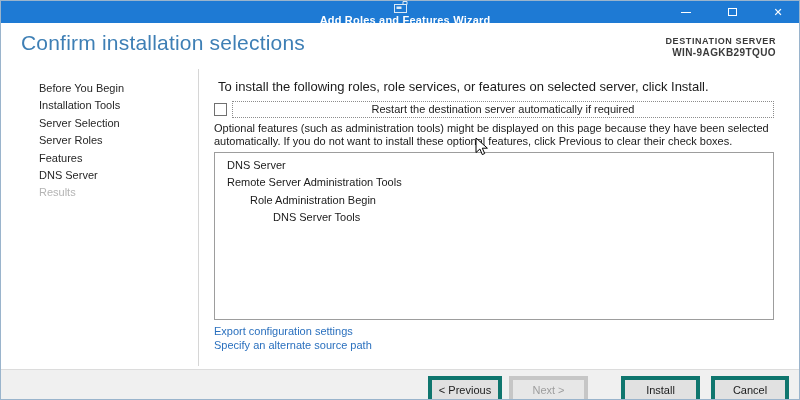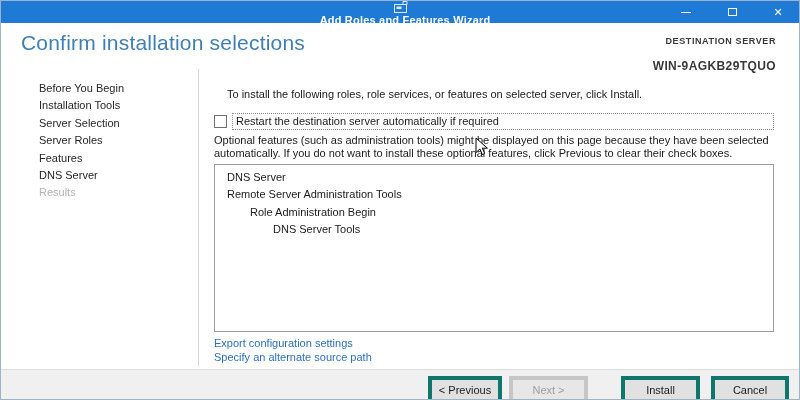--- a/index.html
+++ b/index.html
@@ -23,39 +23,39 @@
   .max-glyph { width:9px; height:8px; border:1px solid #ffffff; display:block; }
   .close-glyph { font-size:11px; line-height:11px; }
 
   
   .page-title {
     position:absolute; left:20px; top:30px; margin:0;
     font-size:21px; font-weight:300; color:#3e7fb5; letter-spacing:.2px;
   }
   .dest { position:absolute; right:23px; top:35px; text-align:right; color:#3a3a3a; }
   .dest-label { font-size:9px; font-weight:bold; letter-spacing:.6px; }
-  .dest-name  { font-size:12px; font-weight:bold; letter-spacing:.4px; margin-top:13px; }
+  .dest-name  { font-size:10px; font-weight:bold; letter-spacing:.4px; margin-top:1px; }
 
   
   .sidebar { position:absolute; left:0; top:79px; width:197px; list-style:none; margin:0; padding:0; }
   .step {
     height:17.4px; line-height:17.4px; padding-left:38px;
     font-size:11px; color:#262626; cursor:default; white-space:nowrap;
   }
   .step.sel {
     background:linear-gradient(90deg,#ffffff 18px,#1c60aa 18px);
     color:#ffffff;
   }
   .step.disabled { color:#b4b4b4; }
   .vdivider { position:absolute; left:197px; top:68px; width:1px; height:297px; background:#d6d6d6; }
 
   
   .content { position:absolute; left:213px; top:74px; width:560px; }
-  .intro { margin:13px; font-size:11px; color:#1b1b1b; }
-  .checkbox-row { display:flex; align-items:center; margin-top:7px; }
+  .intro { margin:4px; font-size:13px; color:#1b1b1b; }
+  .checkbox-row { display:flex; align-items:center; margin-top:7px;text-align:center; }
   .checkbox { width:13px; height:13px; border:1px solid #707070; background:#fff; flex:0 0 auto; }
   .checkbox-label {
     flex:1; margin-left:5px; padding:1px 3px; font-size:11px;
     border:1px dotted #8c8c8c; line-height:13px;
   }
   .note { margin:4px 0 0 0; font-size:11px; line-height:12.8px; color:#1b1b1b; }
   .selection-box {
     margin-top:4px; width:560px; height:168px; border:1px solid #9d9d9d;
     background:#ffffff; padding-top:4px; overflow:hidden;
   }

